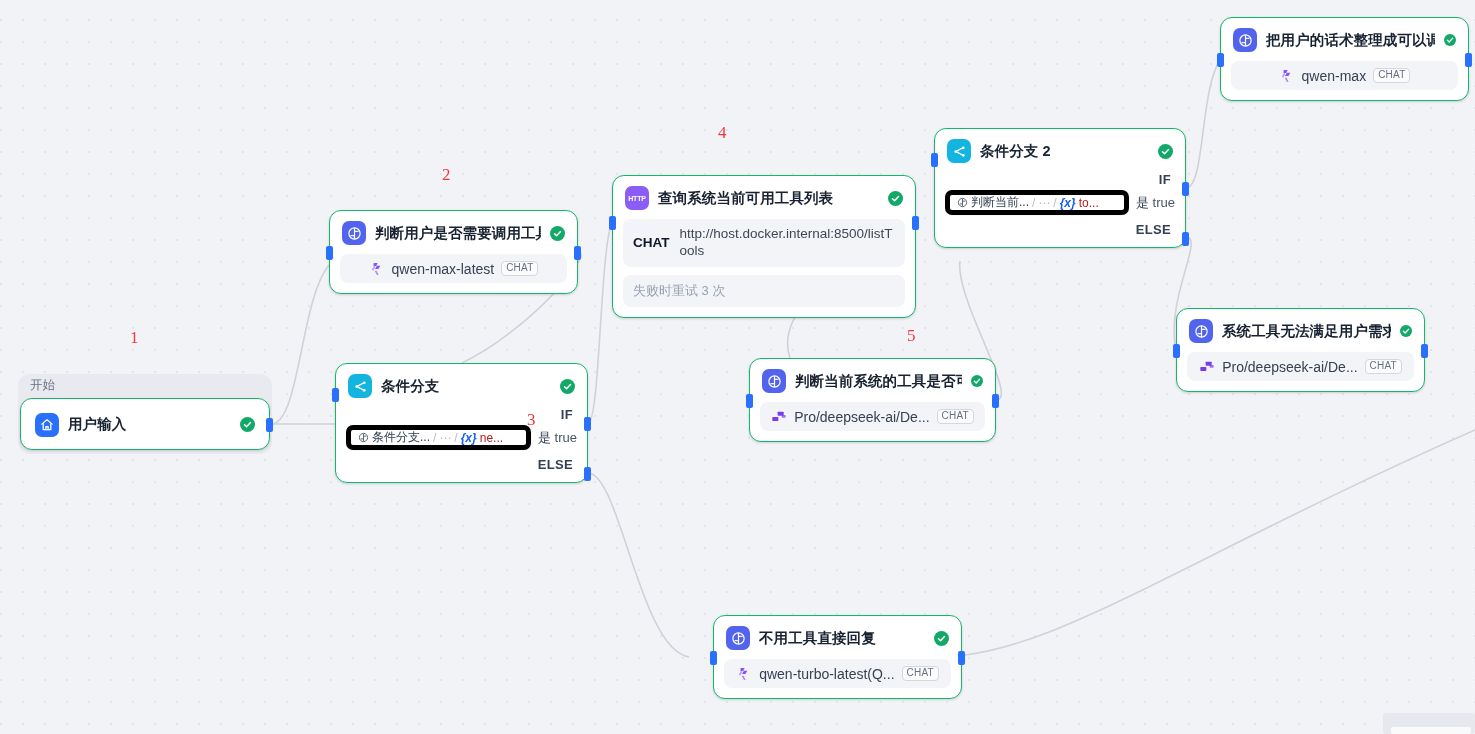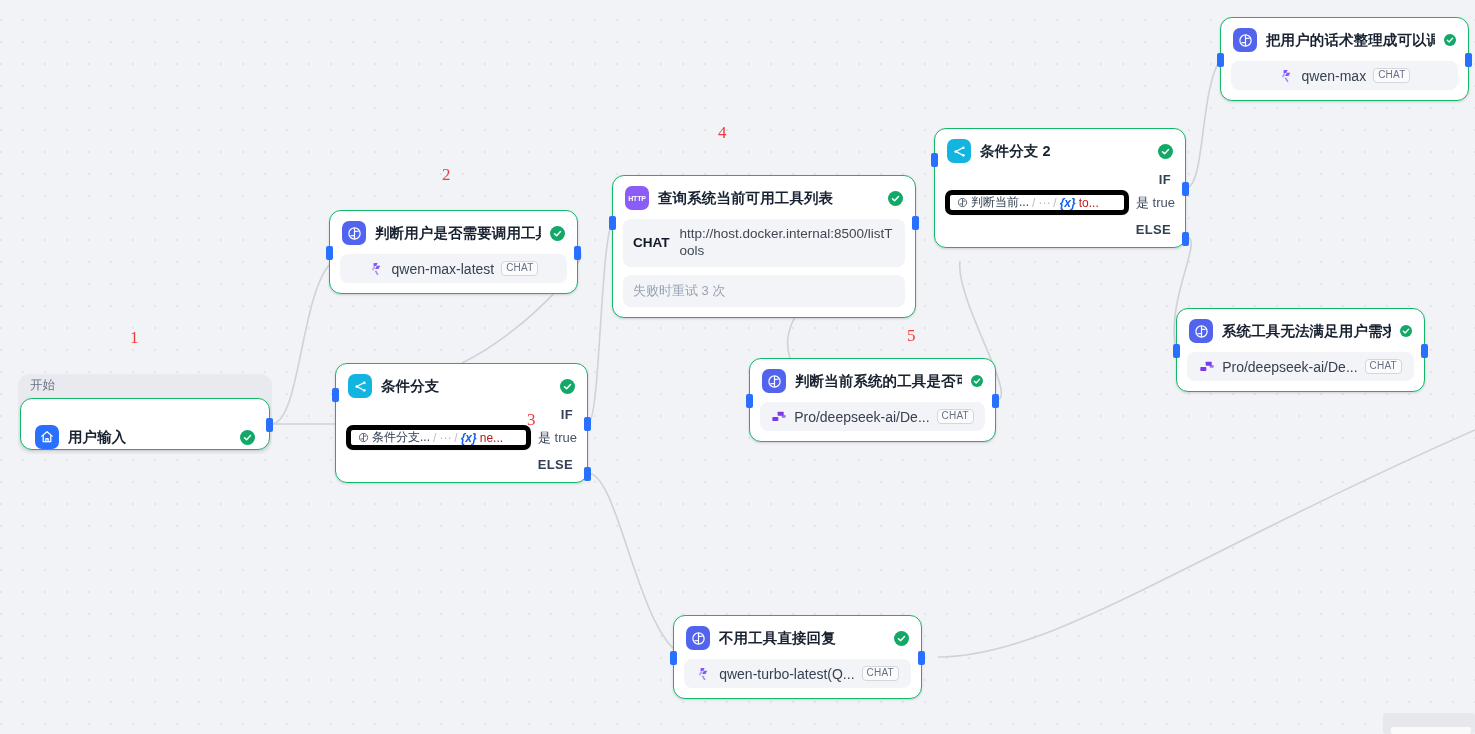--- a/index.html
+++ b/index.html
@@ -260,21 +260,21 @@
       <path d="M1186,237 C1205,237 1165,300 1176,350"></path>
       <path d="M588,473 C620,473 640,650 689,657"></path>
       <path d="M938,657 C1050,657 1180,560 1475,430"></path>
     </g>
   </svg>
 
   <div class="start-wrap" style="left:18px; top:374px; width:254px; height:80px;">
     <span class="start-label">开始</span>
   </div>
 
-  <div class="node" style="left:20px; top:398px; width:250px; height:52px; display:flex; align-items:flex-end; padding:0 12px;">
+  <div class="node" style="left:20px; top:398px; width:250px; height:52px; display:flex; align-items:center; padding:0 12px;">
     <div class="node-head" style="width:100%;">
       <span class="nicon start">
         <svg class="svgico" width="14" height="14" viewBox="0 0 24 24" fill="none" stroke="#ffffff" stroke-width="2.2" stroke-linecap="round" stroke-linejoin="round">
           <path d="M3 10.5 12 3l9 7.5"></path>
             <path d="M5.5 9.5V20h13V9.5"></path>
             <path d="M10 20v-5h4v5"></path>
         </svg>
       </span>
       <span class="node-title">用户输入</span>
       <span class="check">
@@ -516,21 +516,21 @@
           <rect x="16" y="7" width="6" height="4" rx="1" opacity=".7"></rect>
         </svg>
       </span>
       <span class="model-name">Pro/deepseek-ai/De...</span>
       <span class="chat-tag">CHAT</span>
     </div>
     <span class="handle l" style="top:35px;"></span>
     <span class="handle r" style="top:35px;"></span>
   </div>
 
-  <div class="node" style="left:673px; top:615px; width:249px;">
+  <div class="node" style="left:713px; top:615px; width:249px;">
     <div class="node-head">
       <span class="nicon llm">
         <svg class="svgico" width="15" height="15" viewBox="0 0 24 24" fill="none" stroke="#ffffff" stroke-width="1.9">
           <circle cx="12" cy="12" r="9"></circle>
             <path d="M12 3v18"></path>
             <path d="M12 8.5h6.5"></path>
             <path d="M12 15.5H5.5"></path>
         </svg>
       </span>
       <span class="node-title">不用工具直接回复</span>

